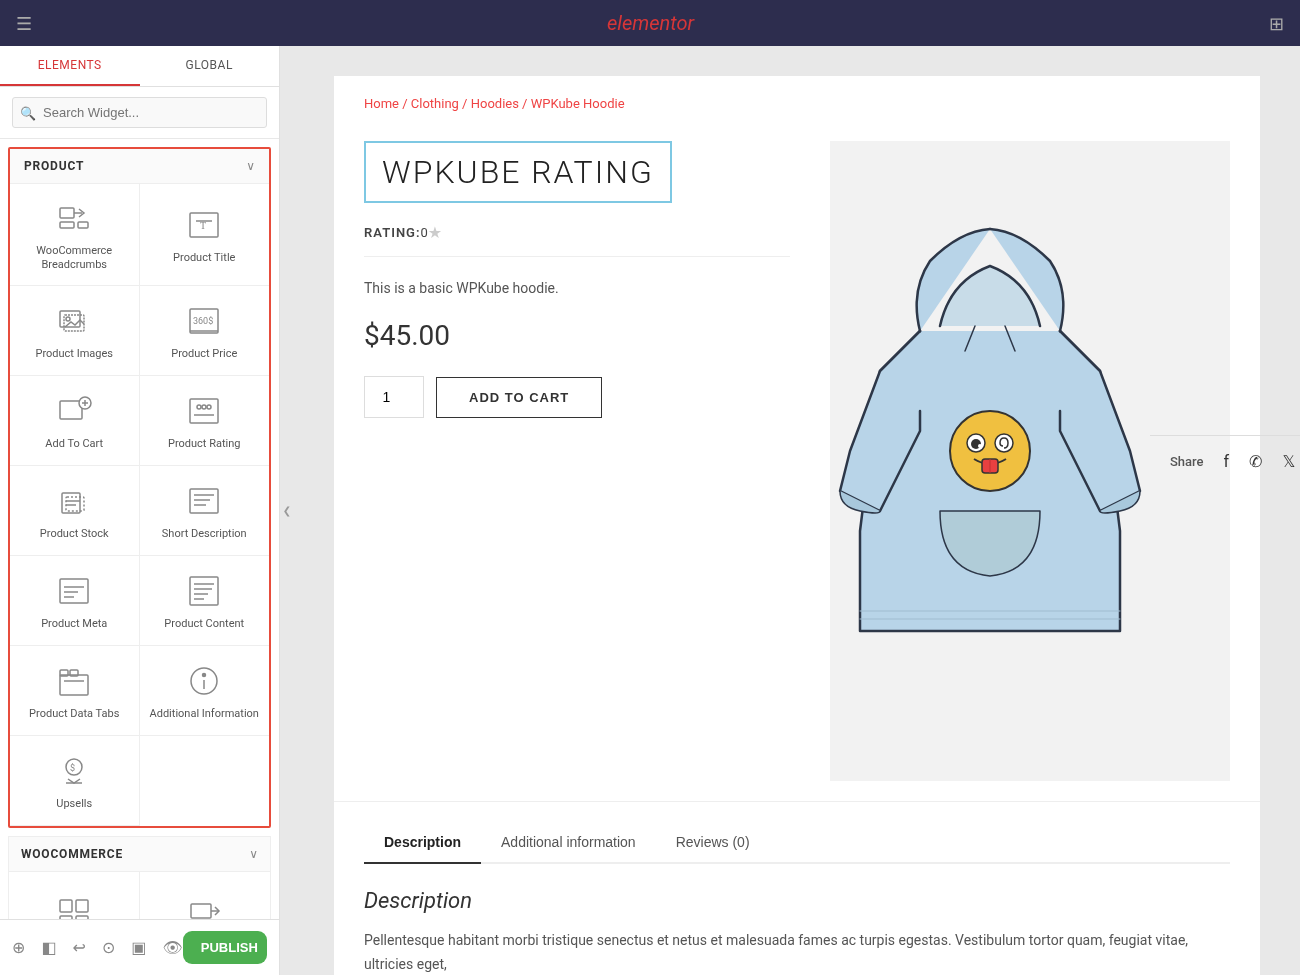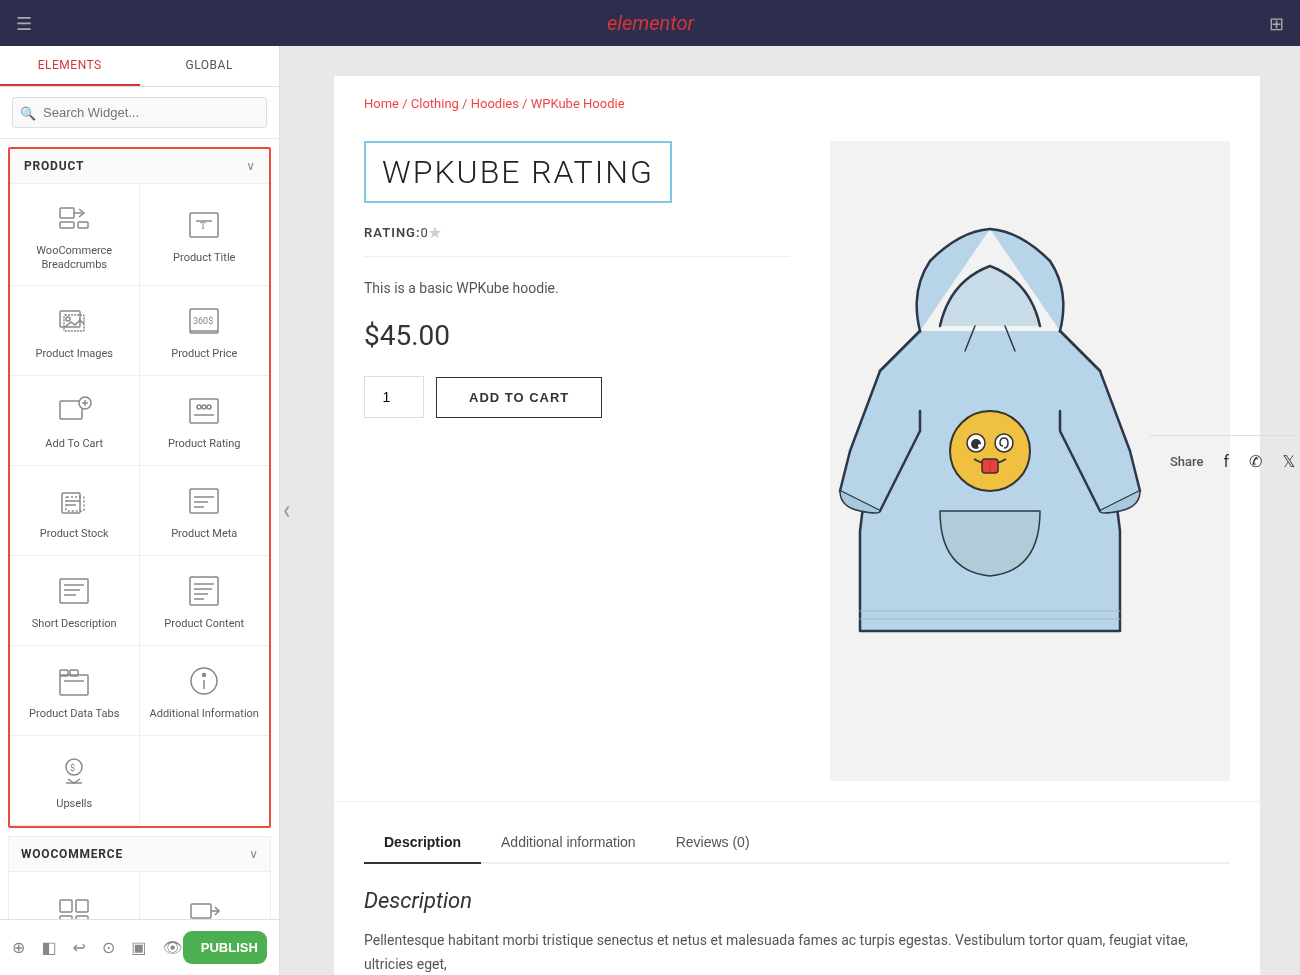--- a/index.html
+++ b/index.html
@@ -513,38 +513,38 @@
                 <line x1="10" y1="22" x2="20" y2="22"></line>
               </svg>
             </div>
             <span class="widget-label">Product Stock</span>
           </div>
 
           <div class="widget-item">
             <div class="widget-icon">
               <svg viewBox="0 0 36 36" fill="none" stroke="#888" stroke-width="1.5">
                 <rect x="4" y="6" width="28" height="24" rx="1"></rect>
+                <line x1="8" y1="12" x2="28" y2="12"></line>
+                <line x1="8" y1="17" x2="24" y2="17"></line>
+                <line x1="8" y1="22" x2="20" y2="22"></line>
+              </svg>
+            </div>
+            <span class="widget-label">Short Description</span>
+          </div>
+
+          <div class="widget-item">
+            <div class="widget-icon">
+              <svg viewBox="0 0 36 36" fill="none" stroke="#888" stroke-width="1.5">
+                <rect x="4" y="6" width="28" height="24" rx="1"></rect>
                 <line x1="8" y1="14" x2="28" y2="14"></line>
                 <line x1="8" y1="19" x2="22" y2="19"></line>
                 <line x1="8" y1="24" x2="18" y2="24"></line>
               </svg>
             </div>
             <span class="widget-label">Product Meta</span>
-          </div>
-
-          <div class="widget-item">
-            <div class="widget-icon">
-              <svg viewBox="0 0 36 36" fill="none" stroke="#888" stroke-width="1.5">
-                <rect x="4" y="6" width="28" height="24" rx="1"></rect>
-                <line x1="8" y1="12" x2="28" y2="12"></line>
-                <line x1="8" y1="17" x2="24" y2="17"></line>
-                <line x1="8" y1="22" x2="20" y2="22"></line>
-              </svg>
-            </div>
-            <span class="widget-label">Short Description</span>
           </div>
 
           <div class="widget-item">
             <div class="widget-icon">
               <svg viewBox="0 0 36 36" fill="none" stroke="#888" stroke-width="1.5">
                 <rect x="4" y="4" width="28" height="28" rx="1"></rect>
                 <line x1="8" y1="11" x2="28" y2="11"></line>
                 <line x1="8" y1="16" x2="26" y2="16"></line>
                 <line x1="8" y1="21" x2="22" y2="21"></line>
                 <line x1="8" y1="26" x2="18" y2="26"></line>

